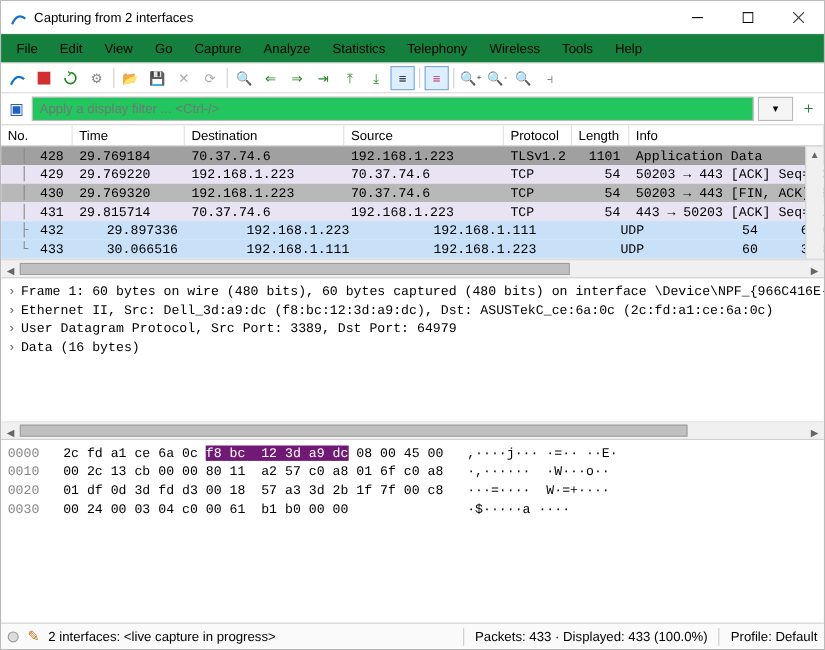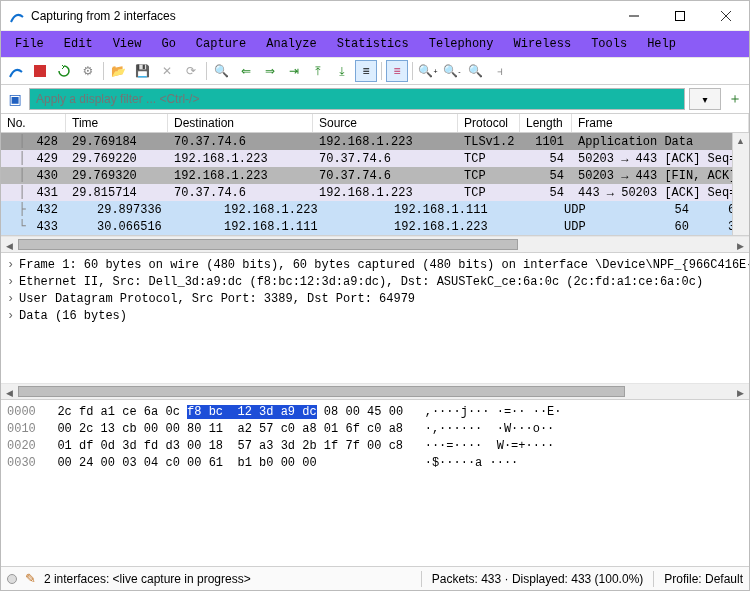--- a/index.html
+++ b/index.html
@@ -30,22 +30,21 @@
     display: inline-flex; align-items: center; justify-content: center;
   }
   .titlebar .title { flex: 1; font-size: 12px; }
   .win-btn { width: 46px; height: 30px; display: inline-flex; align-items: center; justify-content: center; font-size: 11px; color: #333; }
 
   
   .menubar {
     display: flex;
     padding: 2px 4px;
     gap: 0;
-    background: #8b5cf6;
-    font-family: Liberation Mono, monospace;
+    background: #15803d;
   }
   .menubar .menu-item {
     padding: 4px 10px;
     cursor: default;
   }
 
   
   .toolbar {
     display: flex;
     align-items: center;
@@ -78,21 +77,21 @@
     display: inline-flex; align-items: center; justify-content: center;
     color: #2060c0;
     font-size: 14px;
   }
   .filter-input {
     flex: 1;
     height: 22px;
     border: 1px solid #bbb;
     padding: 2px 6px;
     font-size: 12px;
-    background: #14b8a6;
+    background: #22c55e;
   }
   .filter-dd {
     width: 32px; height: 22px;
     border: 1px solid #bbb;
     display: inline-flex; align-items: center; justify-content: center;
     font-size: 10px;
     background: #f5f5f5;
   }
   .filter-add {
     width: 20px; height: 22px;
@@ -165,21 +164,21 @@
   
   .hex {
     font-family: Consolas, "Courier New", monospace;
     font-size: 12px;
     padding: 4px 6px;
     flex: 1;
     overflow: hidden;
     white-space: pre;
     line-height: 17px;
   }
-  .hex-hl { background: #1d4ed8; color: #fff; }
+  .hex-hl { background: #701a75; color: #fff; }
 
   
   .statusbar {
     height: 24px;
     border-top: 1px solid #d0d0d0;
     display: flex;
     align-items: center;
     padding: 0 6px;
     gap: 10px;
     font-size: 12px;
@@ -287,21 +286,21 @@
 </div>
 
 <div class="packet-list">
   <div class="pl-header">
     <div class="col col-no">No.</div>
     <div class="col col-time">Time</div>
     <div class="col col-dst">Destination</div>
     <div class="col col-src">Source</div>
     <div class="col col-proto">Protocol</div>
     <div class="col col-len">Length</div>
-    <div class="col col-info">Frame</div>
+    <div class="col col-info">Info</div>
   </div>
   <div class="pl-body" id="packet-rows">
       <div class="pl-row row-gray-dark">
         <div class="col col-no"><span class="tree-branch">│ </span>428</div>
         <div class="col col-time">29.769184</div>
         <div class="col col-src">70.37.74.6</div>
         <div class="col col-dst">192.168.1.223</div>
         <div class="col col-proto">TLSv1.2</div>
         <div class="col col-len">1101</div>
         <div class="col col-info">Application Data</div>

